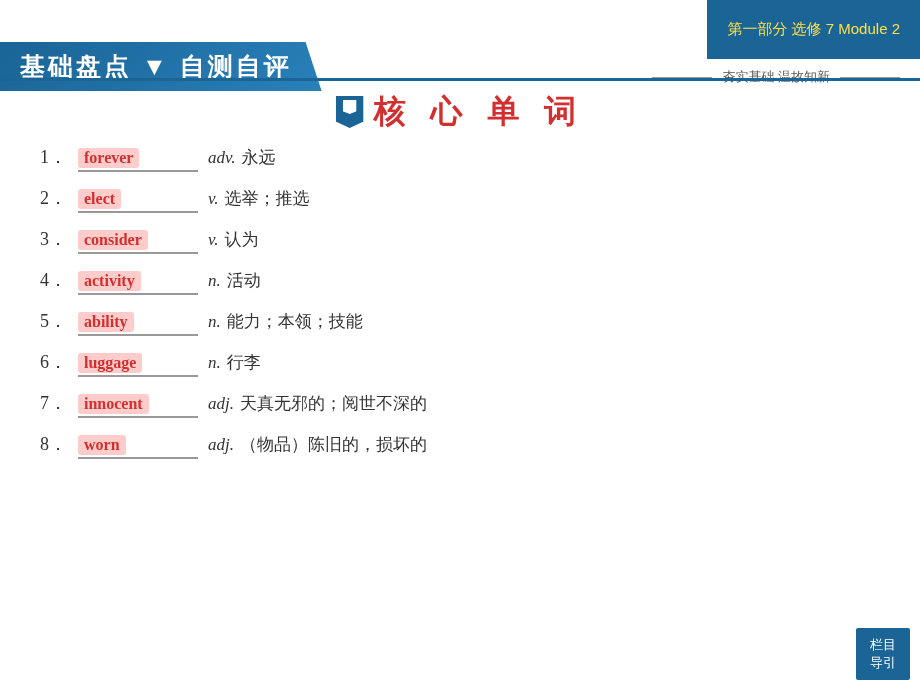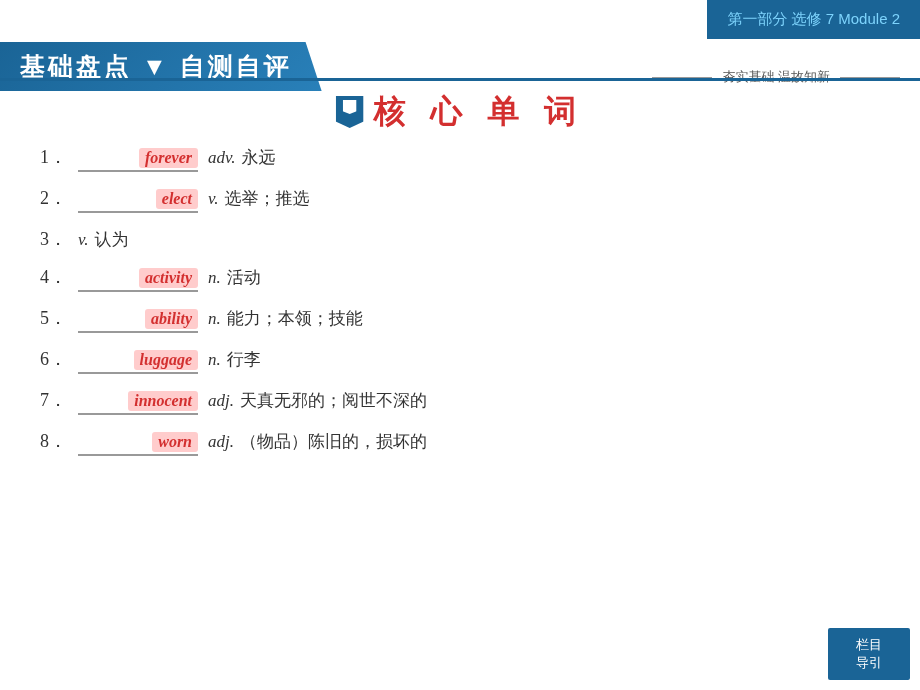--- a/index.html
+++ b/index.html
@@ -11,23 +11,23 @@
       overflow: hidden;
       position: relative;
     }
 
     
     .top-right-header {
       position: absolute;
       top: 0;
       right: 0;
       background: #1a6496;
-      color: #7dd3fc;
+      color: #fde047;
       font-size: 15px;
-      padding: 10px 20px;
+      padding: 20px 20px;
       font-family: "SimHei", "Microsoft YaHei", sans-serif;
     }
 
     
     .left-banner {
       position: absolute;
       top: 42px;
       left: 0;
       background: linear-gradient(135deg, #1a6496 0%, #2980b9 100%);
       padding: 8px 30px 8px 20px;
@@ -167,35 +167,34 @@
       font-family: "SimSun", "STSong", serif;
     }
 
     
     .nav-button {
       position: absolute;
       bottom: 10px;
       right: 10px;
       background: #1a6496;
       color: white;
-      padding: 8px 28px;
+      padding: 8px 14px;
       font-size: 13px;
       font-family: "SimHei", "Microsoft YaHei", sans-serif;
       text-align: center;
       cursor: pointer;
       border-radius: 2px;
     }
 
     .underline-blank {
       display: inline-flex;
       flex-direction: column;
-      align-items: flex-end;
+      align-items: flex-start;
       min-width: 120px;
       margin-right: 10px;
-      font-style: italic;
     }
 
     .blank-line {
       width: 100%;
       height: 2px;
       background: #999;
       margin-top: 2px;
     }
   </style>
 </head>
@@ -238,20 +237,24 @@
       <span class="item-number">2．</span>
       <div class="underline-blank">
         <span class="answer-box">elect</span>
         <div class="blank-line"></div>
       </div>
       <span class="item-pos">v.</span>
       <span class="item-meaning">选举；推选</span>
     </div>
     <div class="vocab-item">
       <span class="item-number">3．</span>
+      <div class="underline-blank">
+        <span class="answer-box">consider</span>
+        <div class="blank-line"></div>
+      </div>
       <span class="item-pos">v.</span>
       <span class="item-meaning">认为</span>
     </div>
     <div class="vocab-item">
       <span class="item-number">4．</span>
       <div class="underline-blank">
         <span class="answer-box">activity</span>
         <div class="blank-line"></div>
       </div>
       <span class="item-pos">n.</span>

